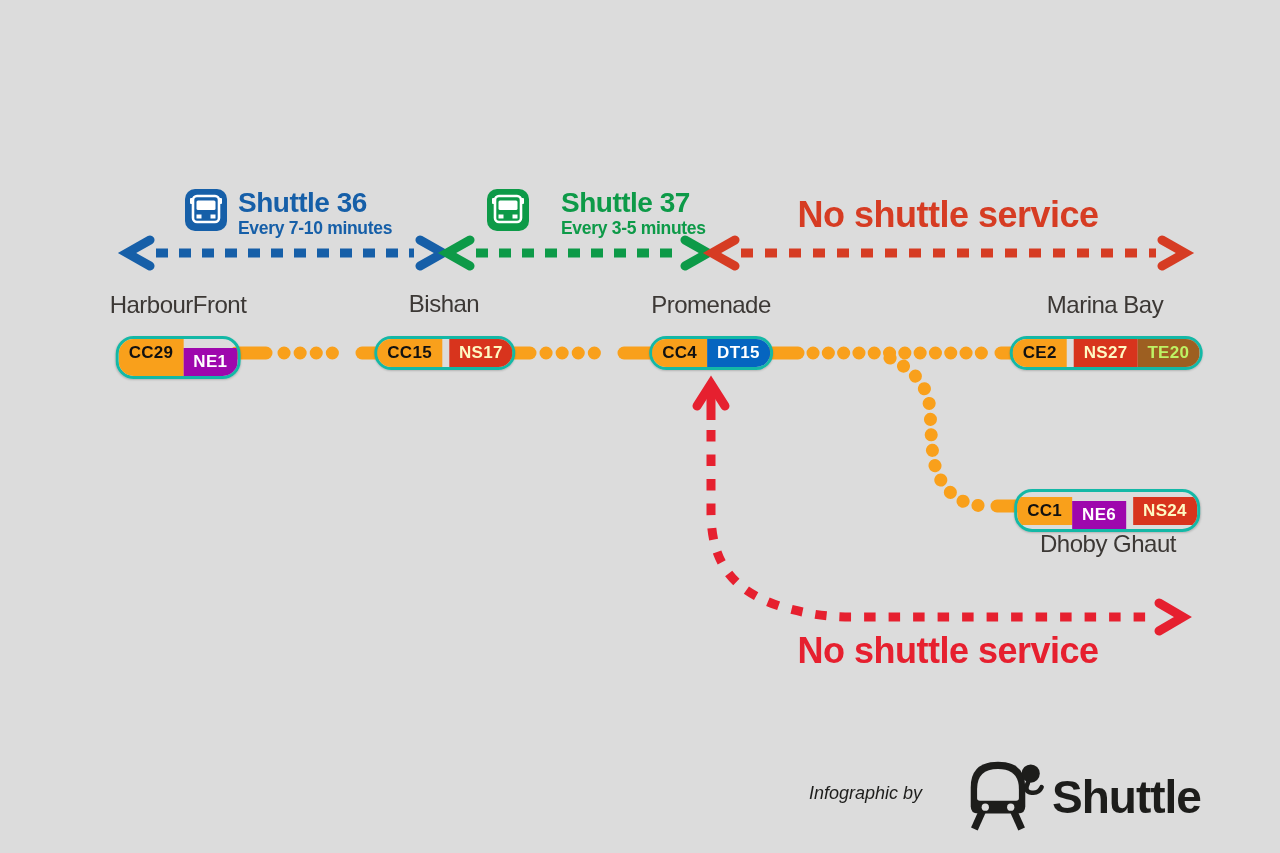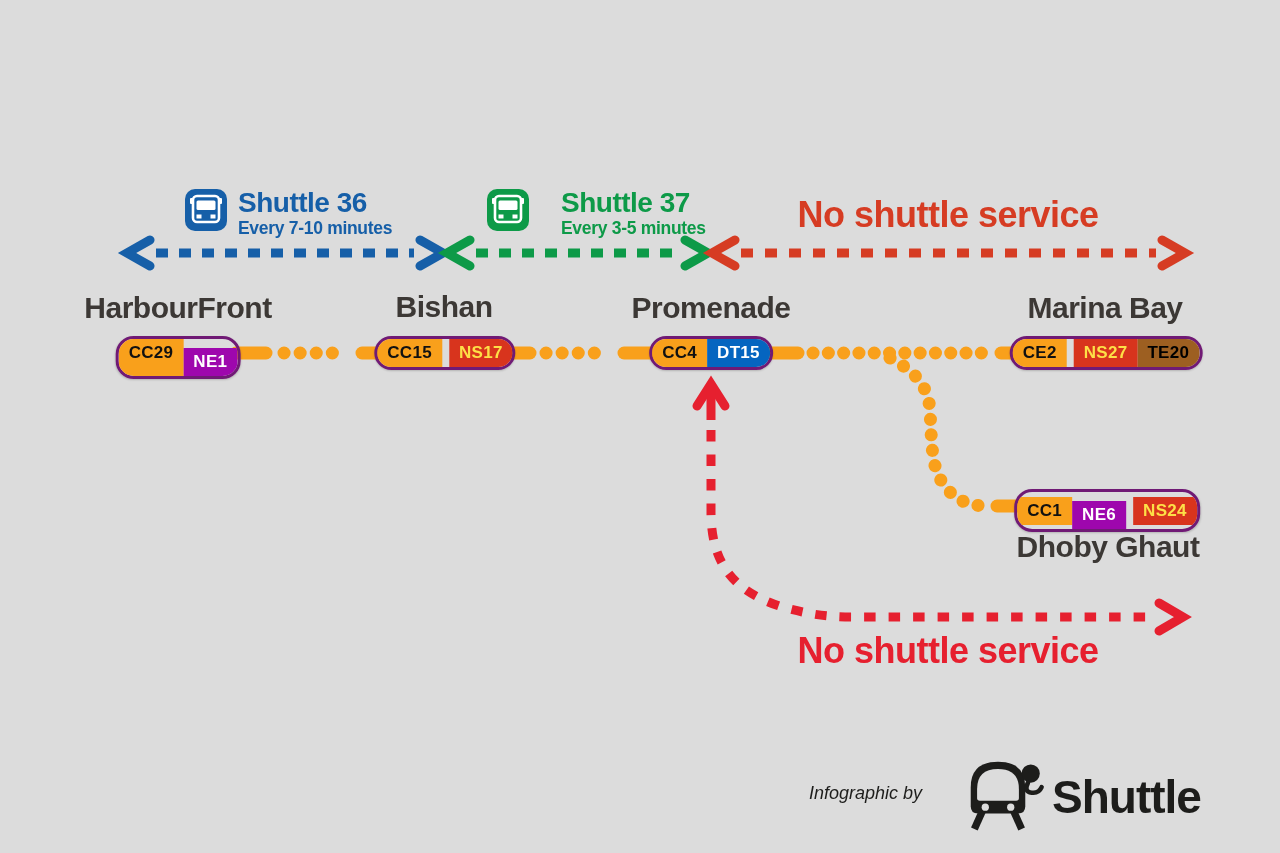--- a/index.html
+++ b/index.html
@@ -21,28 +21,28 @@
   .shuttle-name{font-size:28px;font-weight:bold;letter-spacing:-0.5px;}
   .shuttle-freq{font-size:17.5px;font-weight:bold;margin-top:3px;letter-spacing:-0.3px;}
   .s36 .shuttle-name,.s36 .shuttle-freq{color:var(--c-shuttle36);}
   .s37 .shuttle-name,.s37 .shuttle-freq{color:var(--c-shuttle37);}
 
   .no-service{position:absolute;transform:translateX(-50%);font-size:36px;font-weight:bold;letter-spacing:-0.5px;white-space:nowrap;}
   .no-service.top{color:var(--c-noservice-top);}
   .no-service.bottom{color:var(--c-noservice-bottom);}
 
   
-  .station-name{position:absolute;transform:translateX(-50%);font-size:30px;font-weight:bold;color:var(--c-station-text);letter-spacing:-0.5px;white-space:nowrap;}
-  .badge{position:absolute;transform:translateX(-50%);display:flex;border:3px solid #701a75;border-radius:18px;overflow:hidden;box-shadow:0 1px 2px rgba(0,0,0,0.18);}
+  .station-name{position:absolute;transform:translateX(-50%);font-size:24px;font-weight:normal;color:var(--c-station-text);letter-spacing:-0.5px;white-space:nowrap;}
+  .badge{position:absolute;transform:translateX(-50%);display:flex;border:3px solid #14b8a6;border-radius:18px;overflow:hidden;box-shadow:0 1px 2px rgba(0,0,0,0.18);}
   .badge .seg{font-size:17px;font-weight:bold;line-height:28px;padding:0 10px;letter-spacing:0.3px;white-space:nowrap;}
   .seg-cc{background:var(--c-line-cc);color:#111;}
   .seg-ne{background:var(--c-line-ne);color:#fff;margin-top:9px;}
-  .seg-ns{background:var(--c-line-ns);color:#fde047;margin-left:7px;}
+  .seg-ns{background:var(--c-line-ns);color:#fef9c3;margin-left:7px;}
   .seg-dt{background:var(--c-line-dt);color:#fff;}
-  .seg-te{background:var(--c-line-te);color:#000000;}
+  .seg-te{background:var(--c-line-te);color:#bef264;}
 
   
   .credit{position:absolute;right:358px;top:783px;font-size:18px;font-style:italic;color:var(--c-ink);white-space:nowrap;}
   .brand{position:absolute;left:1052px;top:770px;font-size:46px;font-weight:bold;color:var(--c-ink);letter-spacing:-1px;}
   .logo-svg{position:absolute;left:948px;top:750px;}
 </style>
 </head>
 <body>
 
 <div id="canvas">

